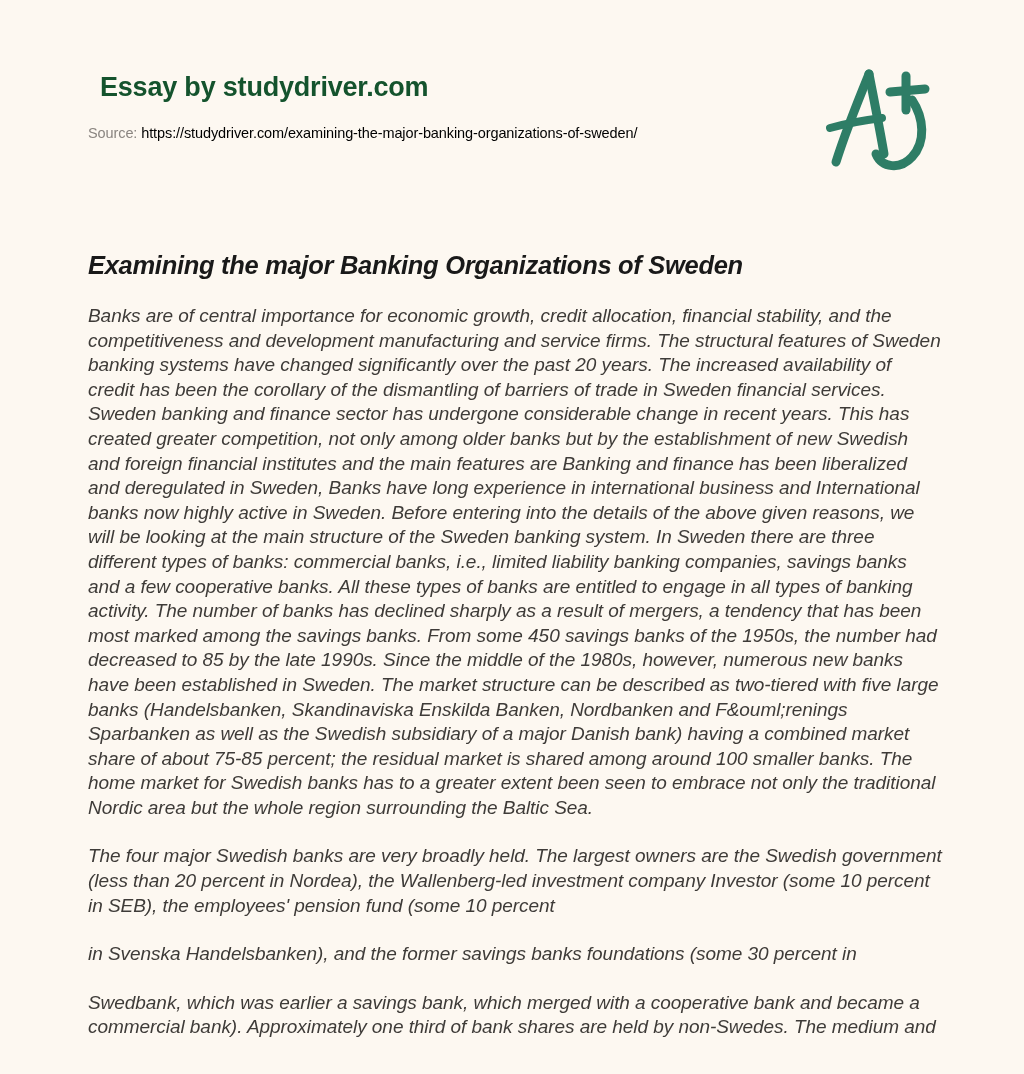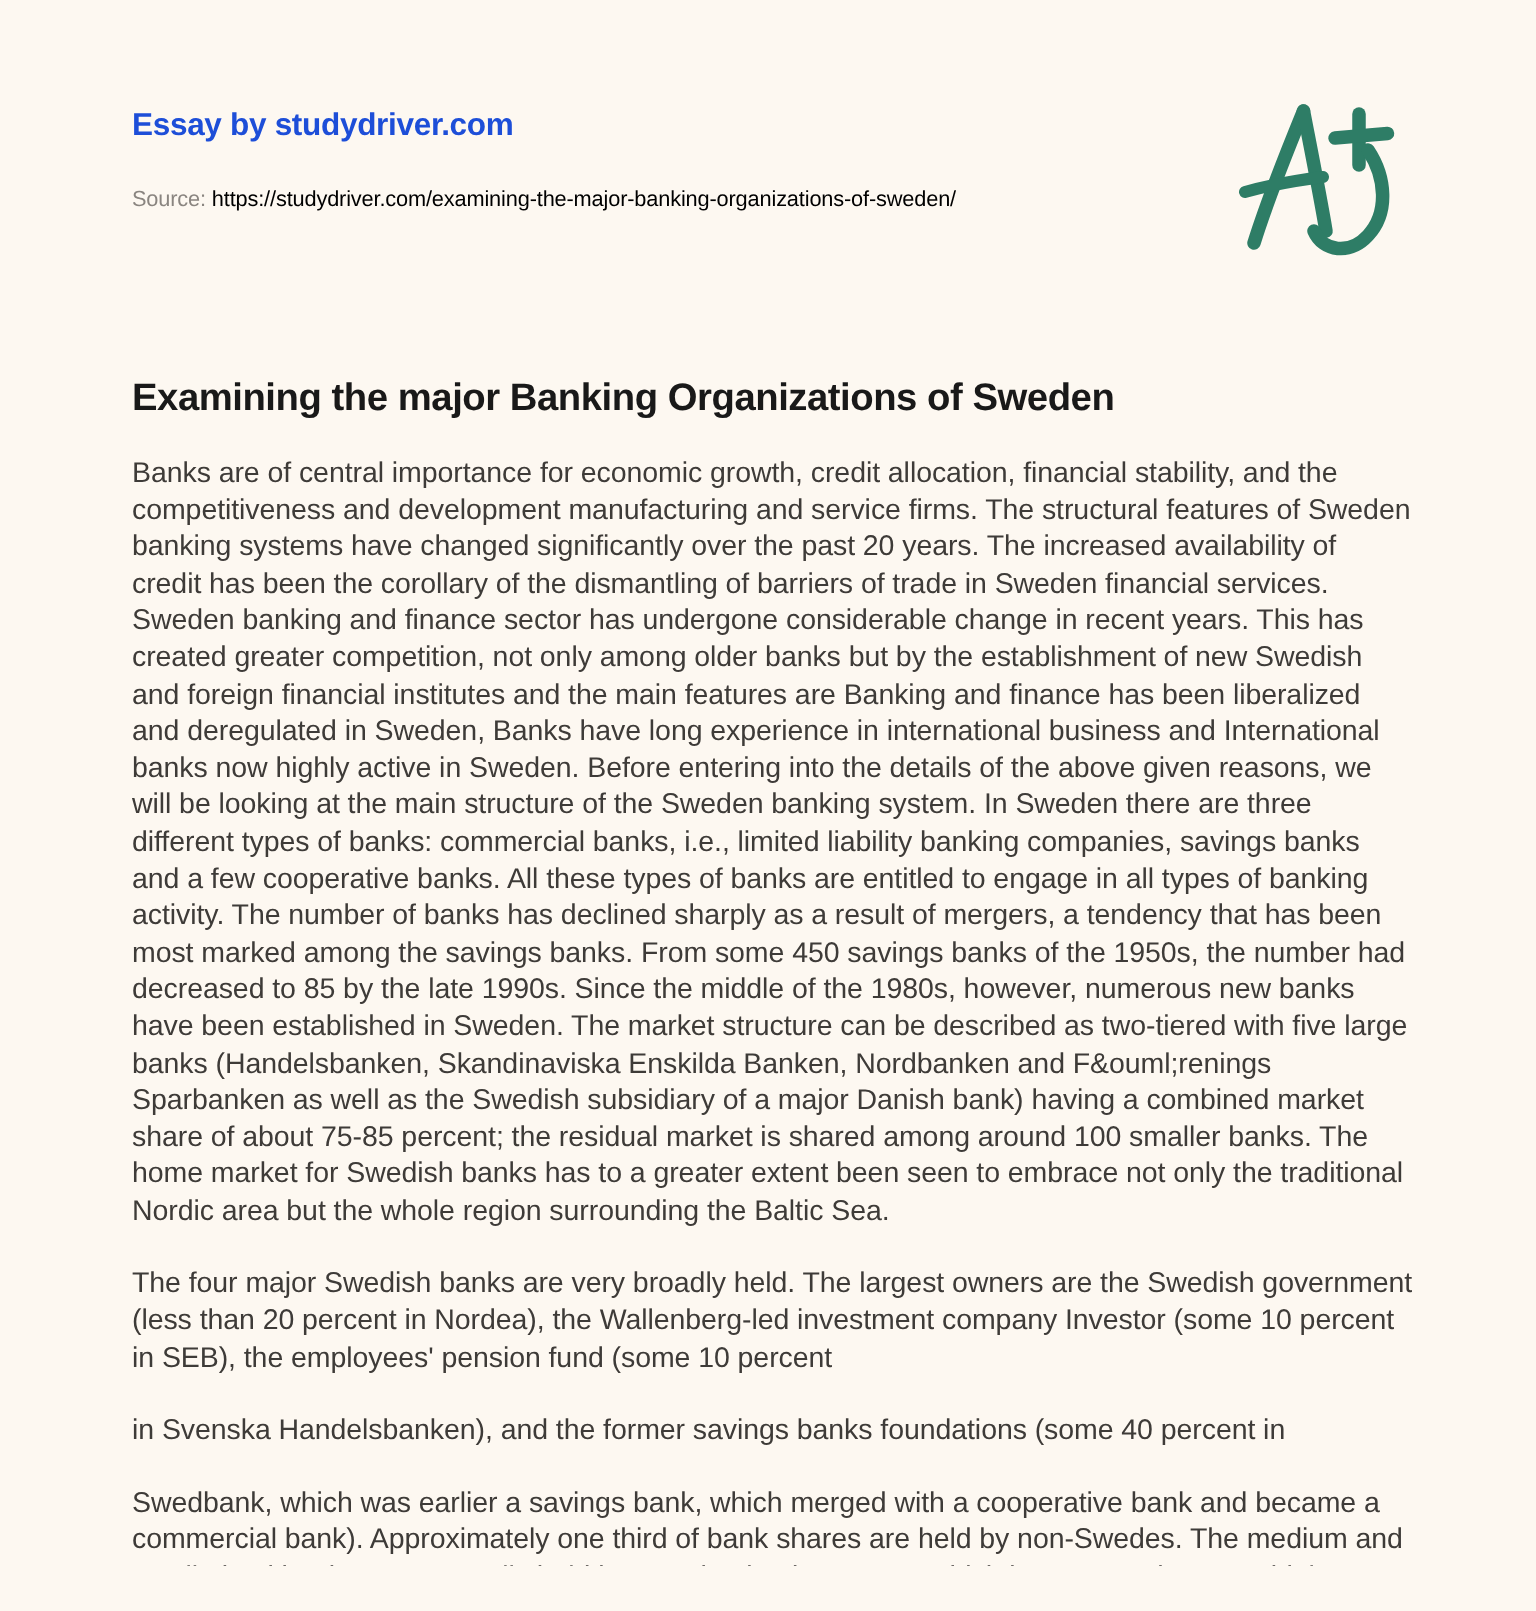--- a/index.html
+++ b/index.html
@@ -28,25 +28,25 @@
   .header {
     position: absolute;
     left: 0;
     top: 0;
     width: 1024px;
     height: 200px;
   }
 
   .essay-by {
     position: absolute;
-    left: 88px;
+    left: 100px;
     top: 72px;
-    font-size: 21px;
+    font-size: 27px;
     font-weight: bold;
-    color: #1d4ed8;
+    color: #14532d;
     letter-spacing: -0.2px;
     white-space: nowrap;
   }
 
   .source-line {
     position: absolute;
     left: 88px;
     top: 125px;
     font-size: 14.5px;
     color: #8a8580;
@@ -77,20 +77,21 @@
     width: 140px;
     height: 130px;
   }
 
   
   .article {
     position: absolute;
     left: 88px;
     top: 248px;
     width: 854px;
+    font-style: italic;
   }
 
   .doc-title {
     font-size: 25.5px;
     font-weight: bold;
     color: #191919;
     letter-spacing: -0.3px;
     line-height: 34px;
     margin: 0 0 22px 0;
     white-space: nowrap;
@@ -150,19 +151,19 @@
   </div>
 
   <div class="article">
 
     <h1 class="doc-title">Examining the major Banking Organizations of Sweden</h1>
 
     <p class="body-text">Banks are of central importance for economic growth, credit allocation, financial stability, and the competitiveness and development manufacturing and service firms. The structural features of Sweden banking systems have changed significantly over the past 20 years. The increased availability of credit has been the corollary of the dismantling of barriers of trade in Sweden financial services. Sweden banking and finance sector has undergone considerable change in recent years. This has created greater competition, not only among older banks but by the establishment of new Swedish and foreign financial institutes and the main features are Banking and finance has been liberalized and deregulated in Sweden, Banks have long experience in international business and International banks now highly active in Sweden. Before entering into the details of the above given reasons, we will be looking at the main structure of the Sweden banking system. In Sweden there are three different types of banks: commercial banks, i.e., limited liability banking companies, savings banks and a few cooperative banks. All these types of banks are entitled to engage in all types of banking activity. The number of banks has declined sharply as a result of mergers, a tendency that has been most marked among the savings banks. From some 450 savings banks of the 1950s, the number had decreased to 85 by the late 1990s. Since the middle of the 1980s, however, numerous new banks have been established in Sweden. The market structure can be described as two-tiered with five large banks (Handelsbanken, Skandinaviska Enskilda Banken, Nordbanken and F&amp;ouml;renings Sparbanken as well as the Swedish subsidiary of a major Danish bank) having a combined market share of about 75-85 percent; the residual market is shared among around 100 smaller banks. The home market for Swedish banks has to a greater extent been seen to embrace not only the traditional Nordic area but the whole region surrounding the Baltic Sea.</p>
 
     <p class="body-text">The four major Swedish banks are very broadly held. The largest owners are the Swedish government (less than 20 percent in Nordea), the Wallenberg-led investment company Investor (some 10 percent in SEB), the employees' pension fund (some 10 percent</p>
 
-    <p class="body-text">in Svenska Handelsbanken), and the former savings banks foundations (some 40 percent in</p>
+    <p class="body-text">in Svenska Handelsbanken), and the former savings banks foundations (some 30 percent in</p>
 
     <p class="body-text clip-last">Swedbank, which was earlier a savings bank, which merged with a cooperative bank and became a commercial bank). Approximately one third of bank shares are held by non-Swedes. The medium and small-sized banks are generally held by one dominating owner, which in turn may have a widely spread ownership, such as Skandia. All savings banks are non-profit organizations and they are held by foundations. The Swedish Financial Supervisory Authority is a government authority responsible to the MoF. It exercises supervision over banks, credit market companies, and additionally e.g., insurance companies, insurance brokers and securiti</p>
 
   </div>
 
 </div>
 
 </body></html>

